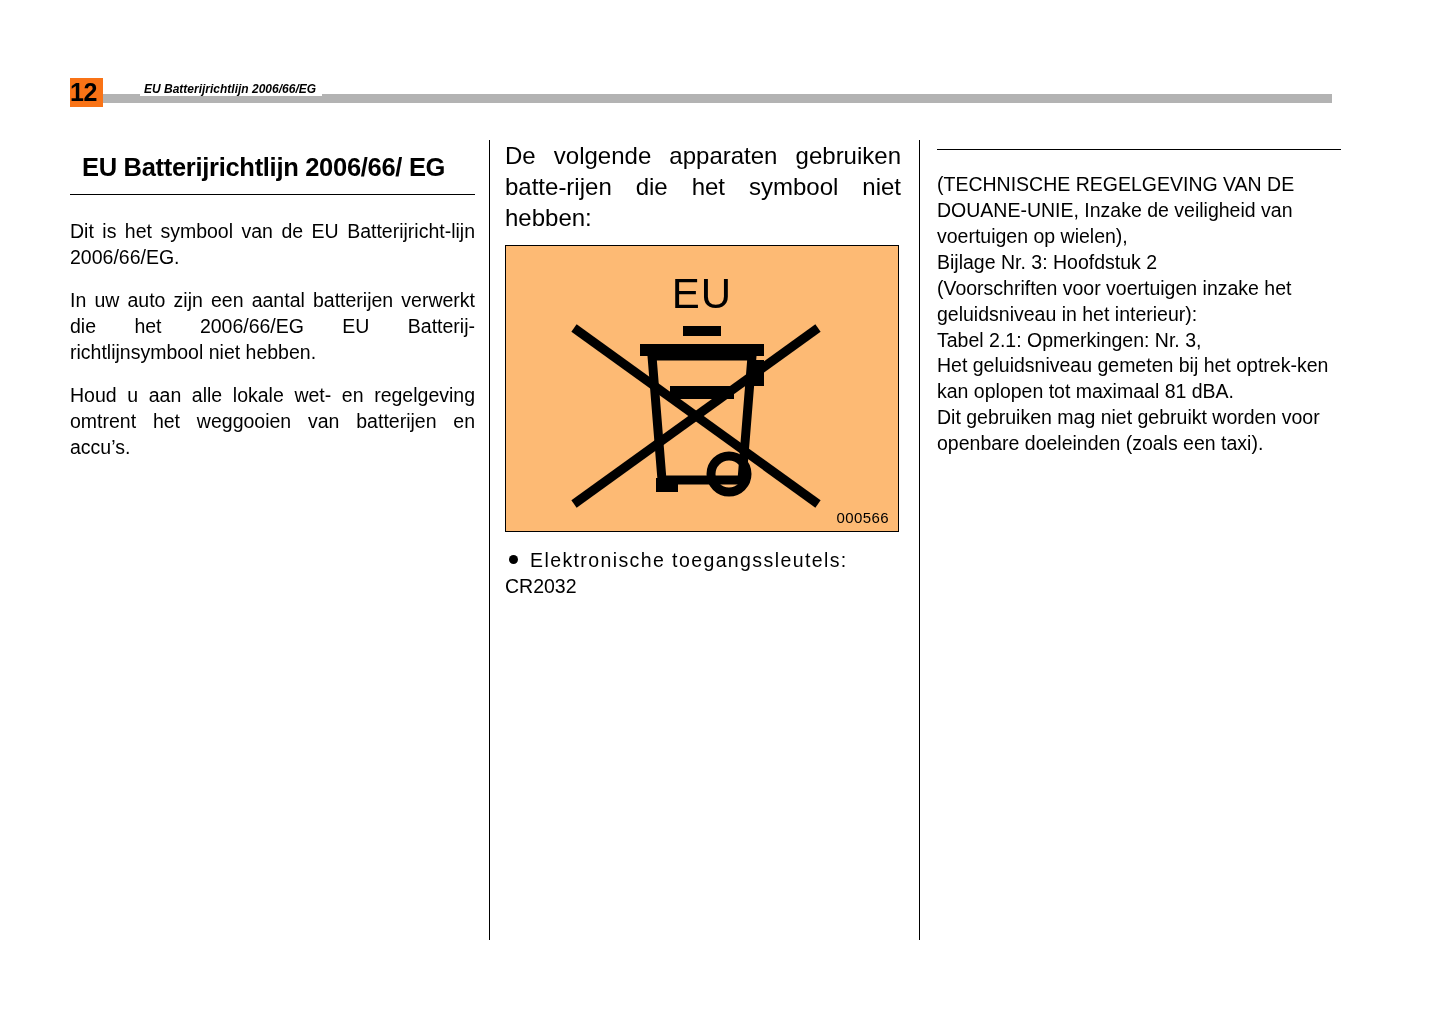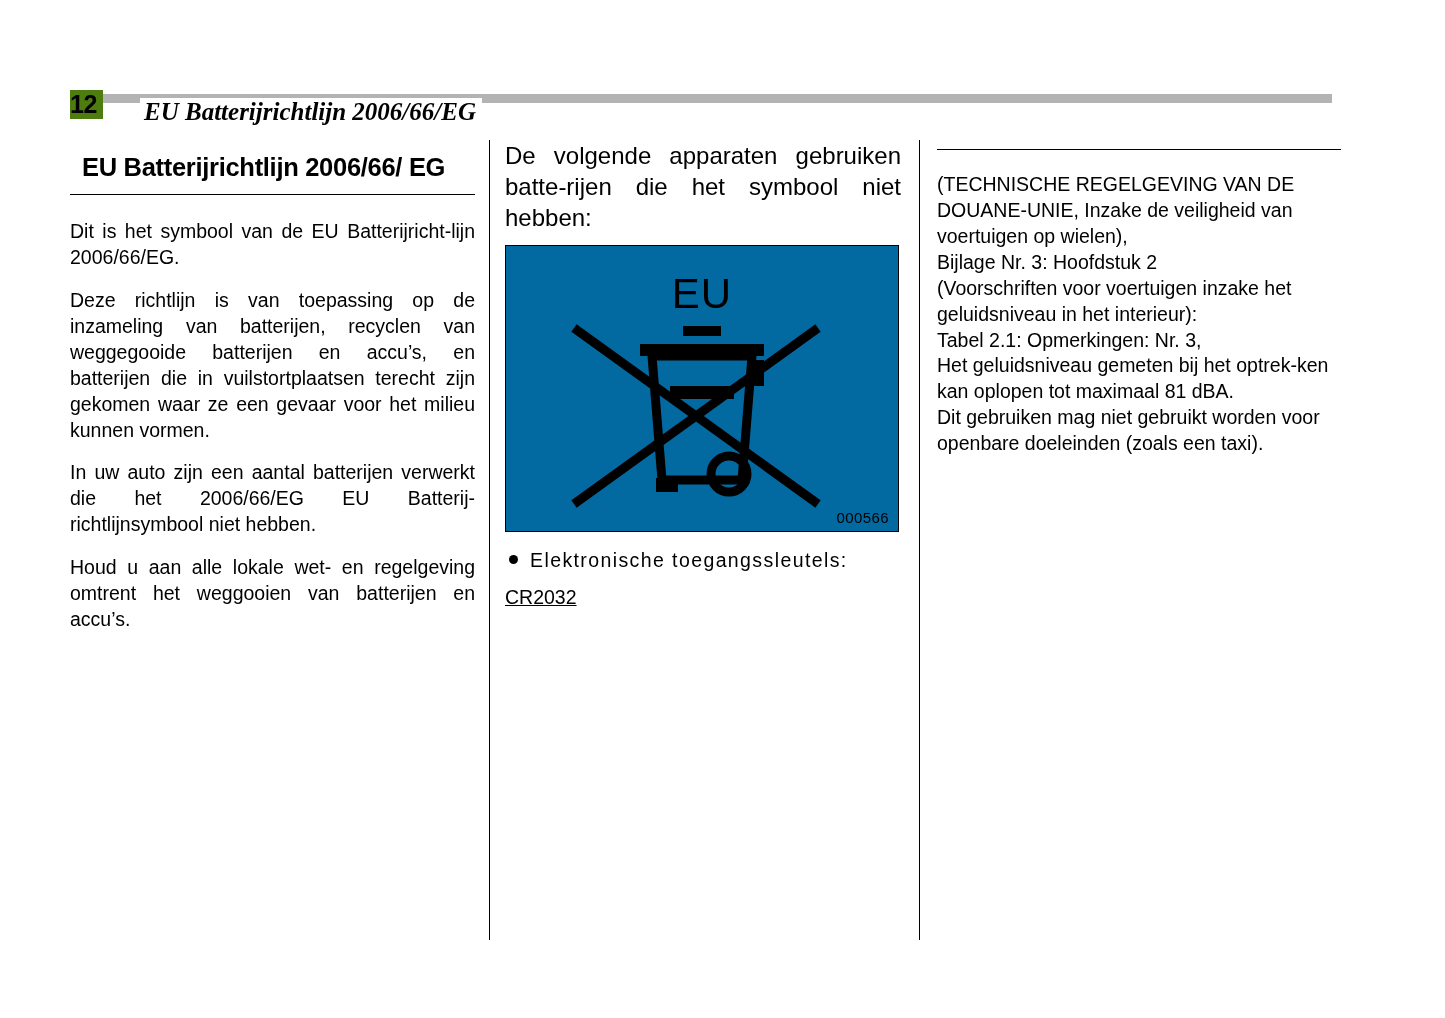--- a/index.html
+++ b/index.html
@@ -34,40 +34,39 @@
     position: absolute;
     left: 24px;
     top: 16px;
     width: 1238px;
     height: 9px;
     background: #b3b3b3;
   }
   .page-number {
     position: absolute;
     left: 0px;
-    top: 12px;
+    top: 0px;
     font-size: 25px;
     font-weight: bold;
     letter-spacing: -0.5px;
-    background: #4d7c0f;
+    background: #f97316;
     padding-right: 6px;
     z-index: 2;
   }
   .header-title {
     position: absolute;
     left: 70px;
-    top: 20px;
-    font-size: 25px;
+    top: 4px;
+    font-size: 12px;
     font-weight: bold;
     font-style: italic;
     background: #ffffff;
     padding: 0 6px 0 4px;
     z-index: 2;
     white-space: nowrap;
-    font-family: Liberation Serif, serif;
   }
 
   
   .col {
     position: absolute;
     top: 140px;
   }
   .col-1 { left: 70px;  width: 405px; }
   .col-2 { left: 505px; width: 396px; }
   .col-3 { left: 937px; width: 404px; }
@@ -113,21 +112,21 @@
     font-size: 24px;
     line-height: 1.3;
     text-align: justify;
   }
   .figure-box {
     position: relative;
     width: 394px;
     height: 287px;
     border: 1px solid #000;
     box-sizing: border-box;
-    background: #0369a1;
+    background: #fdba74;
   }
   .fig-caption {
     position: absolute;
     right: 9px;
     bottom: 5px;
     font-size: 15px;
     letter-spacing: 0.4px;
   }
   .eu-text {
     position: absolute;
@@ -157,22 +156,21 @@
     background: #000;
     margin-right: 12px;
     margin-left: 4px;
     vertical-align: 3px;
   }
   .bullet-text-1 {
     letter-spacing: 1.4px;
   }
   .bullet-text-2 {
     display: block;
-    margin-top: 12px;
-    text-decoration: underline;
+    margin-top: 1px;
   }
 
   
   .c3-line {
     margin: 0;
     font-size: 19.5px;
     line-height: 1.33;
   }
 </style>
 </head>
@@ -187,21 +185,20 @@
   </div>
 
   <div class="col-divider divider-1"></div>
   <div class="col-divider divider-2"></div>
 
   <div class="col col-1">
     <h2 class="sec-title">EU Batterijrichtlijn 2006/66/ EG</h2>
     <hr class="title-rule">
     <div style="height:24px"></div>
     <p class="body">Dit is het symbool van de EU Batterijricht-lijn 2006/66/EG.</p>
-    <p class="body">Deze richtlijn is van toepassing op de inzameling van batterijen, recyclen van weggegooide batterijen en accu’s, en batterijen die in vuilstortplaatsen terecht zijn gekomen waar ze een gevaar voor het milieu kunnen vormen.</p>
     <p class="body">In uw auto zijn een aantal batterijen verwerkt die het 2006/66/EG EU Batterij-richtlijnsymbool niet hebben.</p>
     <p class="body last">Houd u aan alle lokale wet- en regelgeving omtrent het weggooien van batterijen en accu’s.</p>
   </div>
 
   <div class="col col-2">
     <p class="intro-2">De volgende apparaten gebruiken batte-rijen die het symbool niet hebben:</p>
 
     <div class="figure-box">
       <div class="eu-text">EU</div>
 

